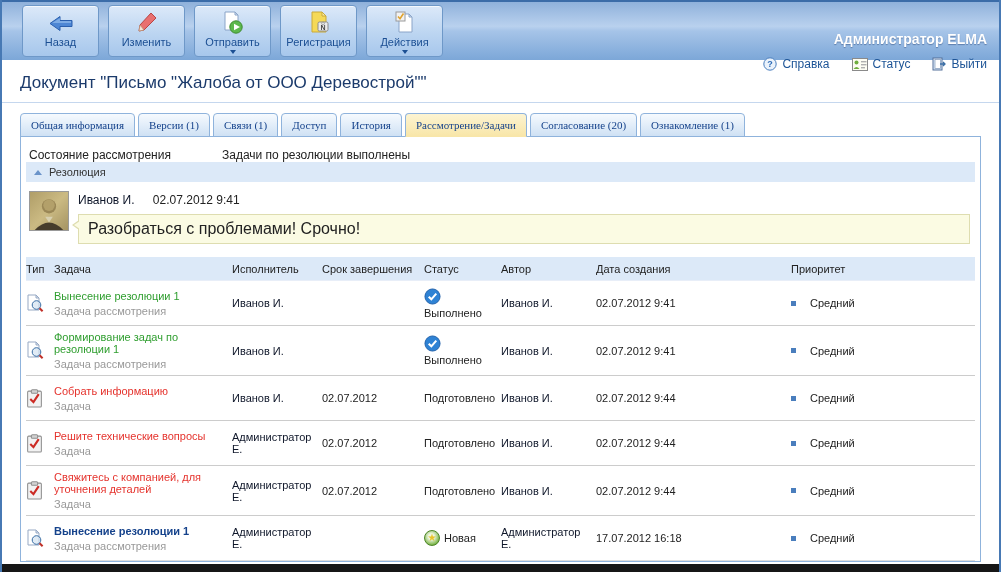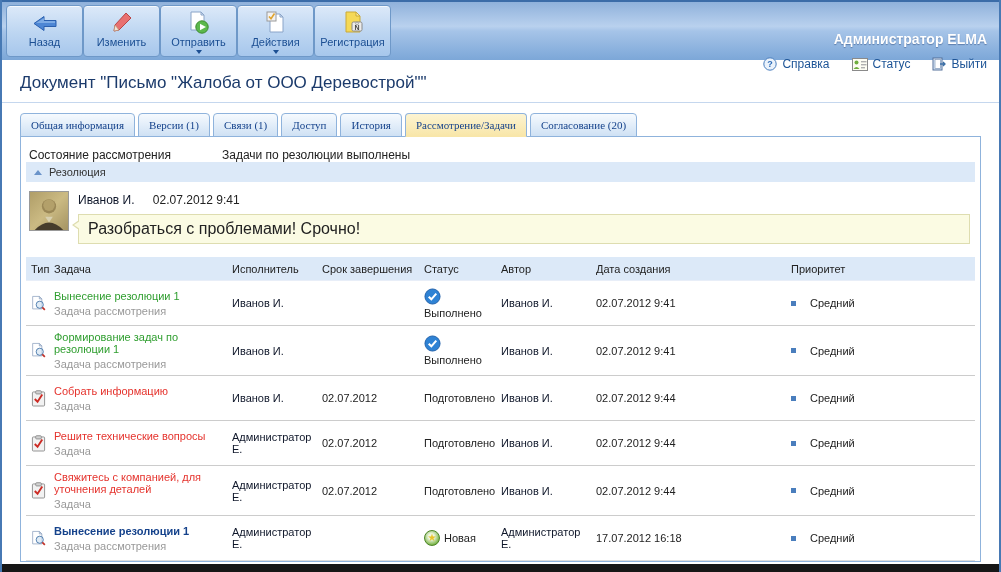--- a/index.html
+++ b/index.html
@@ -4,21 +4,21 @@
 <style>
   * { margin:0; padding:0; box-sizing:border-box; }
   body { background:#e8e8e8; font-family:"Liberation Sans", sans-serif; }
   .screen { width:1001px; height:572px; background:#fff; position:relative;
             border-left:2px solid #4779b4; border-right:2px solid #4779b4; overflow:hidden; }
 
   
   .banner { height:60px; border-top:2px solid #3b6ca8;
             background:linear-gradient(#8fb1db 0%, #b9d1ee 42%, #a6c4e8 50%, #7ca7d8 100%);
             position:relative; }
-  .tb-btns { position:absolute; left:4px; top:3px; display:flex; gap:0; }
+  .tb-btns { position:absolute; left:20px; top:3px; display:flex; gap:9px; }
   .tb-btn { width:77px; height:52px; border:1px solid #6e98c8; border-radius:4px;
             background:linear-gradient(#dcE9f9, #bcd5f1 55%, #a7c7ec);
             display:flex; flex-direction:column; align-items:center; padding-top:4px;
             color:#1c4f93; font-size:11px; cursor:pointer; box-shadow:inset 0 1px 0 rgba(255,255,255,.7); }
   .tb-ico { height:26px; display:flex; align-items:center; justify-content:center; }
   .caret { width:0; height:0; border-left:3px solid transparent; border-right:3px solid transparent;
            border-top:4px solid #1c4f93; margin-top:2px; }
   .user-block { position:absolute; right:12px; top:7px; text-align:right; }
   .user-name { color:#fff; font-weight:bold; font-size:14px; text-shadow:0 1px 1px rgba(40,70,120,.5);margin-top:22px; }
   .user-links { margin-top:10px; display:flex; gap:22px; justify-content:flex-end; }
@@ -56,21 +56,21 @@
                    border-bottom:5px solid transparent; border-right:7px solid #deddb0; }
   .bubble:after  { content:""; position:absolute; left:-5px; top:6px; border-top:4px solid transparent;
                    border-bottom:4px solid transparent; border-right:6px solid #fbfbe3; }
 
   
   .ttable { margin:2px 1px 0; font-size:11px; color:#222; }
   .trow { display:grid; grid-template-columns:28px 178px 90px 102px 77px 95px 195px 1fr;
           align-items:center; border-bottom:1px solid #ccc; padding:5px 0; min-height:45px; }
   .thead { background:#dce9f8; border-bottom:1px solid #e8eef8; min-height:24px; padding:5px 0; color:#222; }
   .cell { padding-right:8px; }
-  .c-type { display:flex; justify-content:flex-start; padding-left:5px; }
+  .c-type { display:flex; justify-content:flex-start; }
   .task-title { display:block; text-decoration:none; cursor:pointer; }
   .task-title.green { color:#2f9e2f; }
   .task-title.red { color:#e5332d; }
   .task-title.blueBold { color:#15428b; font-weight:bold; }
   .task-sub { color:#999; margin-top:3px; }
   .link { color:#0f172a; text-decoration:none; cursor:pointer; }
   .st-stack { display:flex; flex-direction:column; align-items:flex-start; gap:2px; }
   .st-inline { display:flex; align-items:center; gap:4px; }
   .ico-new { width:16px; height:16px; border-radius:50%; flex:0 0 auto;
              background:radial-gradient(circle at 45% 40%, #eef6e0 25%, #74b13f 75%);
@@ -118,41 +118,41 @@
               <polygon points="13,12.8 19,16 13,19.2" fill="#fff"></polygon>
             </svg>
         </span>
         <span>Отправить</span>
         <span class="caret"></span>
       </div>
 
       <div class="tb-btn">
         <span class="tb-ico">
           <svg width="24" height="24" viewBox="0 0 24 24">
-              <path d="M6 3 H16 L19 6 V21 H6 Z" fill="#fff" stroke="#8aa4c8"></path>
-              <path d="M16 3 L16 6 L19 6 Z" fill="#d7e3f2" stroke="#8aa4c8"></path>
-              <rect x="3" y="1" width="9" height="9" fill="#f2f2f2" stroke="#9a9a9a"></rect>
-              <path d="M5 5.5 L7 7.8 L10.5 2.5" fill="none" stroke="#e0a32e" stroke-width="1.6"></path>
-            </svg>
-        </span>
-        <span>Действия</span>
-        <span class="caret"></span>
-      </div>
-
-      <div class="tb-btn">
-        <span class="tb-ico">
-          <svg width="24" height="24" viewBox="0 0 24 24">
               <path d="M5 1 H15 L19 5 V21 H5 Z" fill="#f5d957" stroke="#c9a93a"></path>
               <path d="M15 1 L15 5 L19 5 Z" fill="#fbeea6" stroke="#c9a93a"></path>
               <rect x="11" y="11" width="10" height="9" rx="1.5" fill="#ececec" stroke="#8a8a8a"></rect>
               <text x="16" y="18.5" font-size="7" font-family="Liberation Sans, sans-serif" fill="#444" text-anchor="middle" font-weight="bold">N</text>
               <circle cx="16" cy="12.5" r="1.4" fill="#e8e8e8" stroke="#8a8a8a" stroke-width="0.7"></circle>
             </svg>
         </span>
         <span>Регистрация</span>
+      </div>
+
+      <div class="tb-btn">
+        <span class="tb-ico">
+          <svg width="24" height="24" viewBox="0 0 24 24">
+              <path d="M6 3 H16 L19 6 V21 H6 Z" fill="#fff" stroke="#8aa4c8"></path>
+              <path d="M16 3 L16 6 L19 6 Z" fill="#d7e3f2" stroke="#8aa4c8"></path>
+              <rect x="3" y="1" width="9" height="9" fill="#f2f2f2" stroke="#9a9a9a"></rect>
+              <path d="M5 5.5 L7 7.8 L10.5 2.5" fill="none" stroke="#e0a32e" stroke-width="1.6"></path>
+            </svg>
+        </span>
+        <span>Действия</span>
+        <span class="caret"></span>
       </div>
     </div>
 
     <div class="user-block">
       <div class="user-name">Администратор ELMA</div>
       <div class="user-links">
         <span class="user-link">
           <svg width="14" height="14" viewBox="0 0 14 14">
               <circle cx="7" cy="7" r="6.2" fill="#eaf2fb" stroke="#4a7ebd"></circle>
               <text x="7" y="10.3" font-size="9" font-weight="bold" font-family="Liberation Sans, sans-serif" fill="#2e6cb8" text-anchor="middle">?</text>
@@ -187,20 +187,21 @@
   </div>
 
   <div class="tabs">
     <div class="tab">Общая информация</div>
     <div class="tab">Версии (1)</div>
     <div class="tab">Связи (1)</div>
     <div class="tab">Доступ</div>
     <div class="tab">История</div>
     <div class="tab active">Рассмотрение/Задачи</div>
     <div class="tab">Согласование (20)</div>
+    <div class="tab">Ознакомление (1)</div>
   </div>
 
   <div class="panel">
 
     <div class="state-row">
       <span class="state-label">Состояние рассмотрения</span>
       <span>Задачи по резолюции выполнены</span>
     </div>
 
     <div class="section-header">

